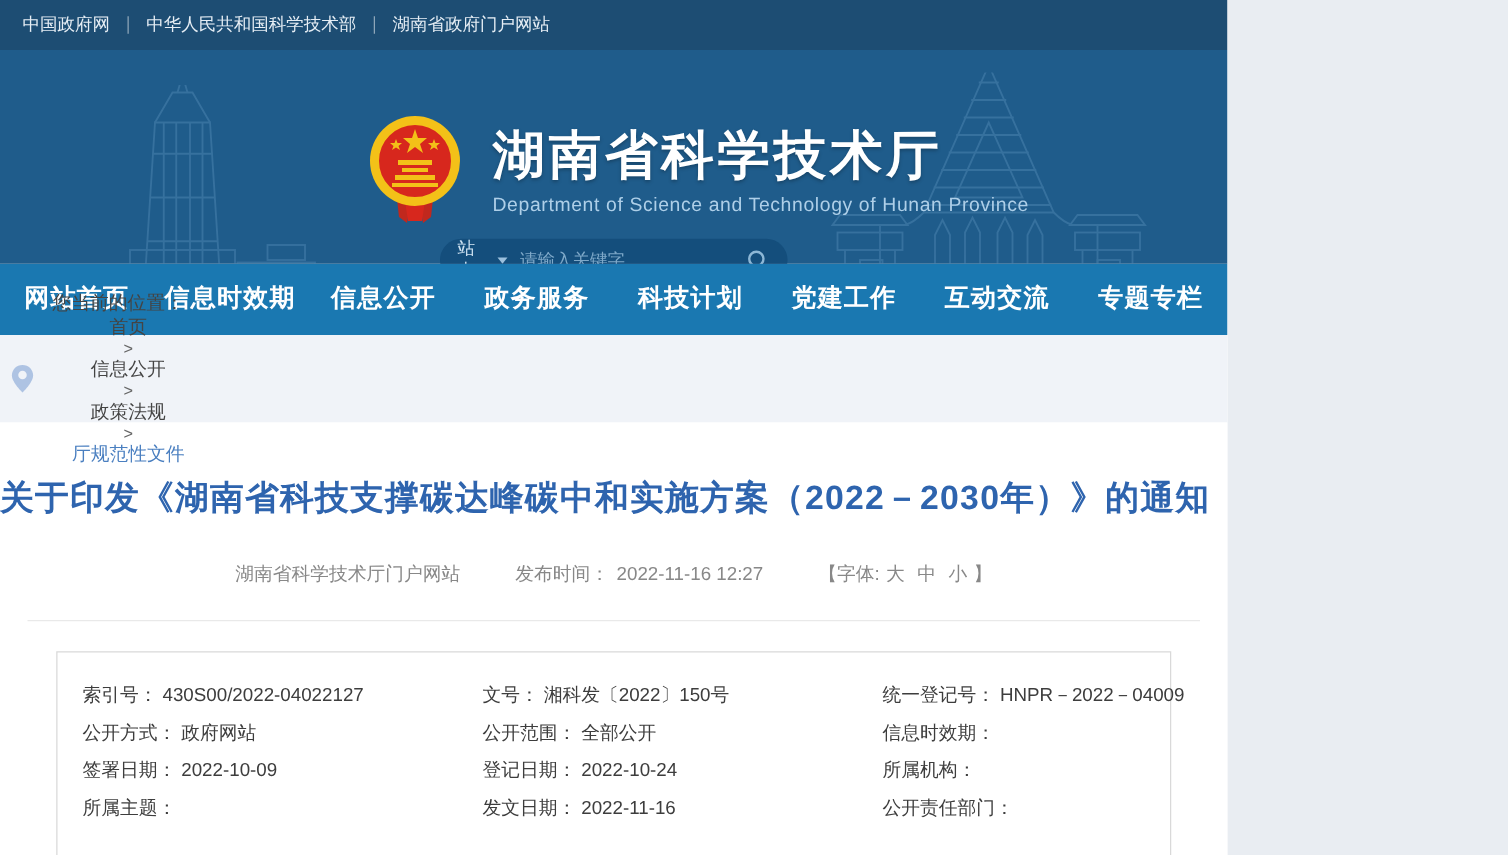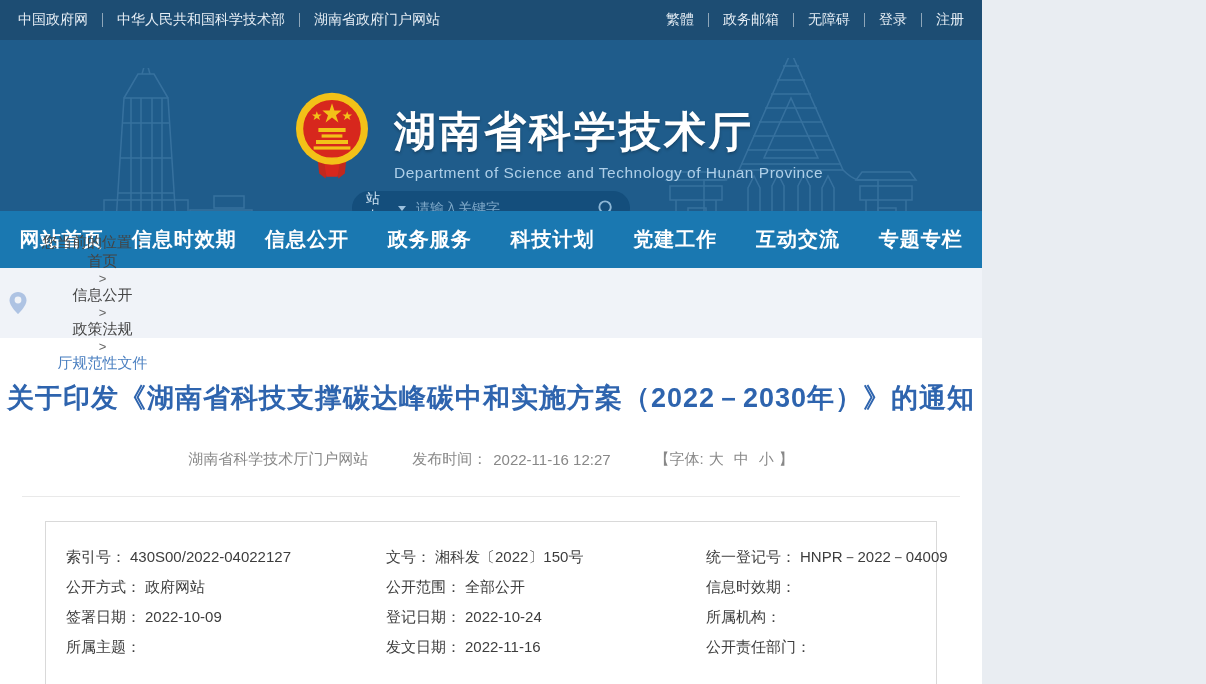--- a/index.html
+++ b/index.html
@@ -13,21 +13,21 @@
   .topbar .links { display:flex; align-items:center; }
   .topbar a { color:#e6eef5; font-size:14px; text-decoration:none; white-space:nowrap; }
   .tsep { width:1px; height:14px; background:rgba(255,255,255,.5); margin:0 14px; display:inline-block; }
 
   
   .header { height:171px; background:#1f5c8b; position:relative; overflow:hidden; }
   .wm { position:absolute; opacity:.5; }
   .wm svg { stroke:#4e86b2; fill:none; stroke-width:1.5; }
   .wm-left { left:18px; top:28px; }
   .wm-right { right:36px; top:18px; }
-  .brand { position:absolute; left:292px; top:50px; display:flex; align-items:flex-end; }
+  .brand { position:absolute; left:292px; top:50px; display:flex; align-items:center; }
   .brand-titles { margin-left:22px; }
   .site-title { color:#ffffff; font-size:42px; font-weight:700; letter-spacing:3px;
                 line-height:52px; text-shadow:0 2px 3px rgba(0,0,0,.25); }
   .site-sub { color:#aecfe8; font-size:15.5px; margin-top:6px; letter-spacing:.5px; }
 
   .searchbar { position:absolute; left:50%; transform:translateX(-50%); top:151px;
                width:278px; height:34px; background:#144e7c; border-radius:17px;
                display:flex; align-items:center; padding:0 14px; }
   .scope { display:flex; align-items:center; color:#cfe3f2; font-size:14px; cursor:pointer; }
   .caret { width:0; height:0; border-left:4px solid transparent; border-right:4px solid transparent;
@@ -46,21 +46,21 @@
   .crumbbar { height:70px; background:#f0f3f8; display:flex; align-items:center; padding-left:8px; }
   .crumbbar .pin { margin-right:14px; display:flex; }
   .crumb-text { font-size:15px; color:#444; display:flex; align-items:center;flex-direction:column; }
   .crumb-text a { color:#444; text-decoration:none; }
   .crumb-sep { color:#666; margin:0 14px; font-size:13px; }
   .crumb-text a.active { color:#4a7fc0; }
   .crumb-prefix { margin-right:16px; }
 
   
   .main { background:#fff; padding-top:42px; }
-  .art-title { text-align:center; color:#2e64ae; font-size:27px; font-weight:700;
+  .art-title { color:#2e64ae; font-size:27px; font-weight:700;
                letter-spacing:1px; line-height:36px; }
   .meta { margin-top:34px; display:flex; justify-content:center; align-items:flex-start;
           color:#888; font-size:15px; }
   .meta .grp { margin:0 22px; display:flex; align-items:center; }
   .meta .lbl { margin-right:6px; }
   .fontsize a { color:#888; text-decoration:none; margin:0 5px; }
   .divider { border-top:1px solid #e9e9e9; margin:27px 22px 0; }
 
   
   .info-box { margin:24px 45px 16px; border:1px solid #d9d9d9; padding:20px 20px 22px;
@@ -73,31 +73,20 @@
 
 <div class="page">
 
   <div class="topbar">
     <div class="links">
       <a href="#">中国政府网</a>
       <span class="tsep"></span>
       <a href="#">中华人民共和国科学技术部</a>
       <span class="tsep"></span>
       <a href="#">湖南省政府门户网站</a>
-    </div>
-    <div class="links">
-      <a href="#">繁體</a>
-      <span class="tsep"></span>
-      <a href="#">政务邮箱</a>
-      <span class="tsep"></span>
-      <a href="#">无障碍</a>
-      <span class="tsep"></span>
-      <a href="#">登录</a>
-      <span class="tsep"></span>
-      <a href="#">注册</a>
     </div>
   </div>
 
   <div class="header">
 
     <div class="wm wm-left">
       <svg width="250" height="185" viewBox="0 0 250 185">
         <path d="M96 185 L106 30 L150 30 L160 185"></path>
         <path d="M106 30 L120 6 L136 6 L150 30"></path>
         <path d="M124 6 L128 -8 L132 6"></path>

